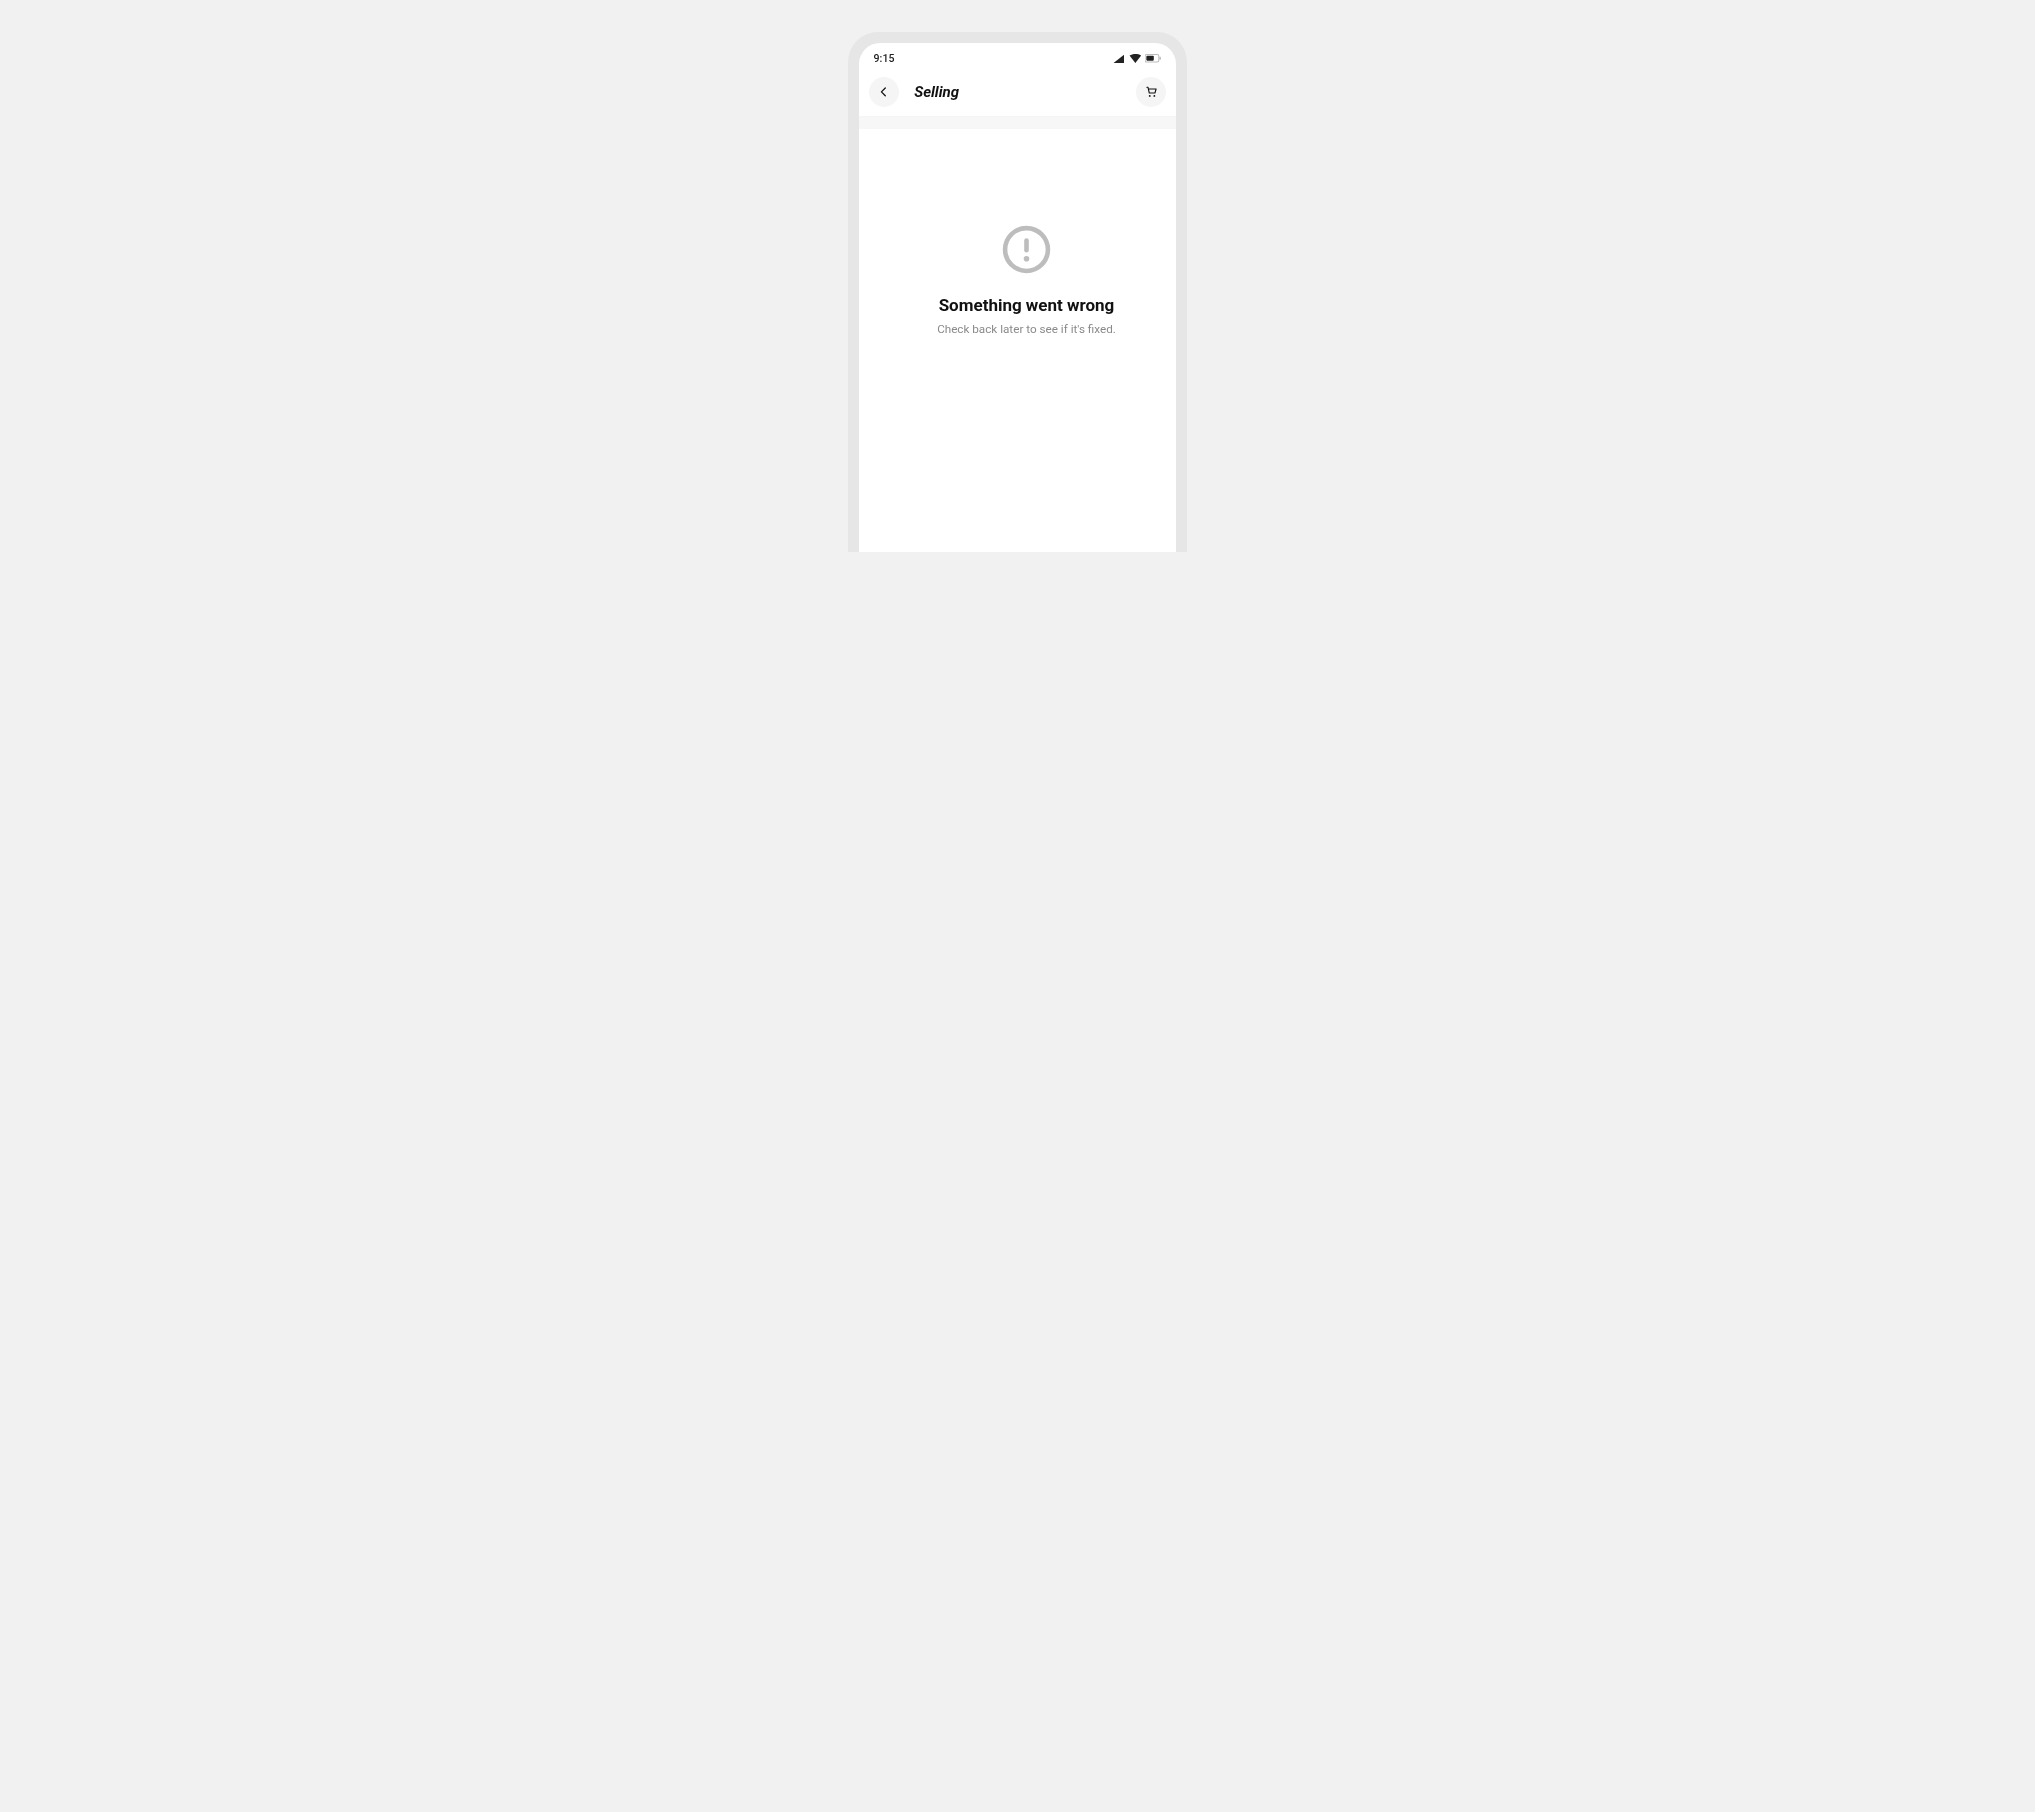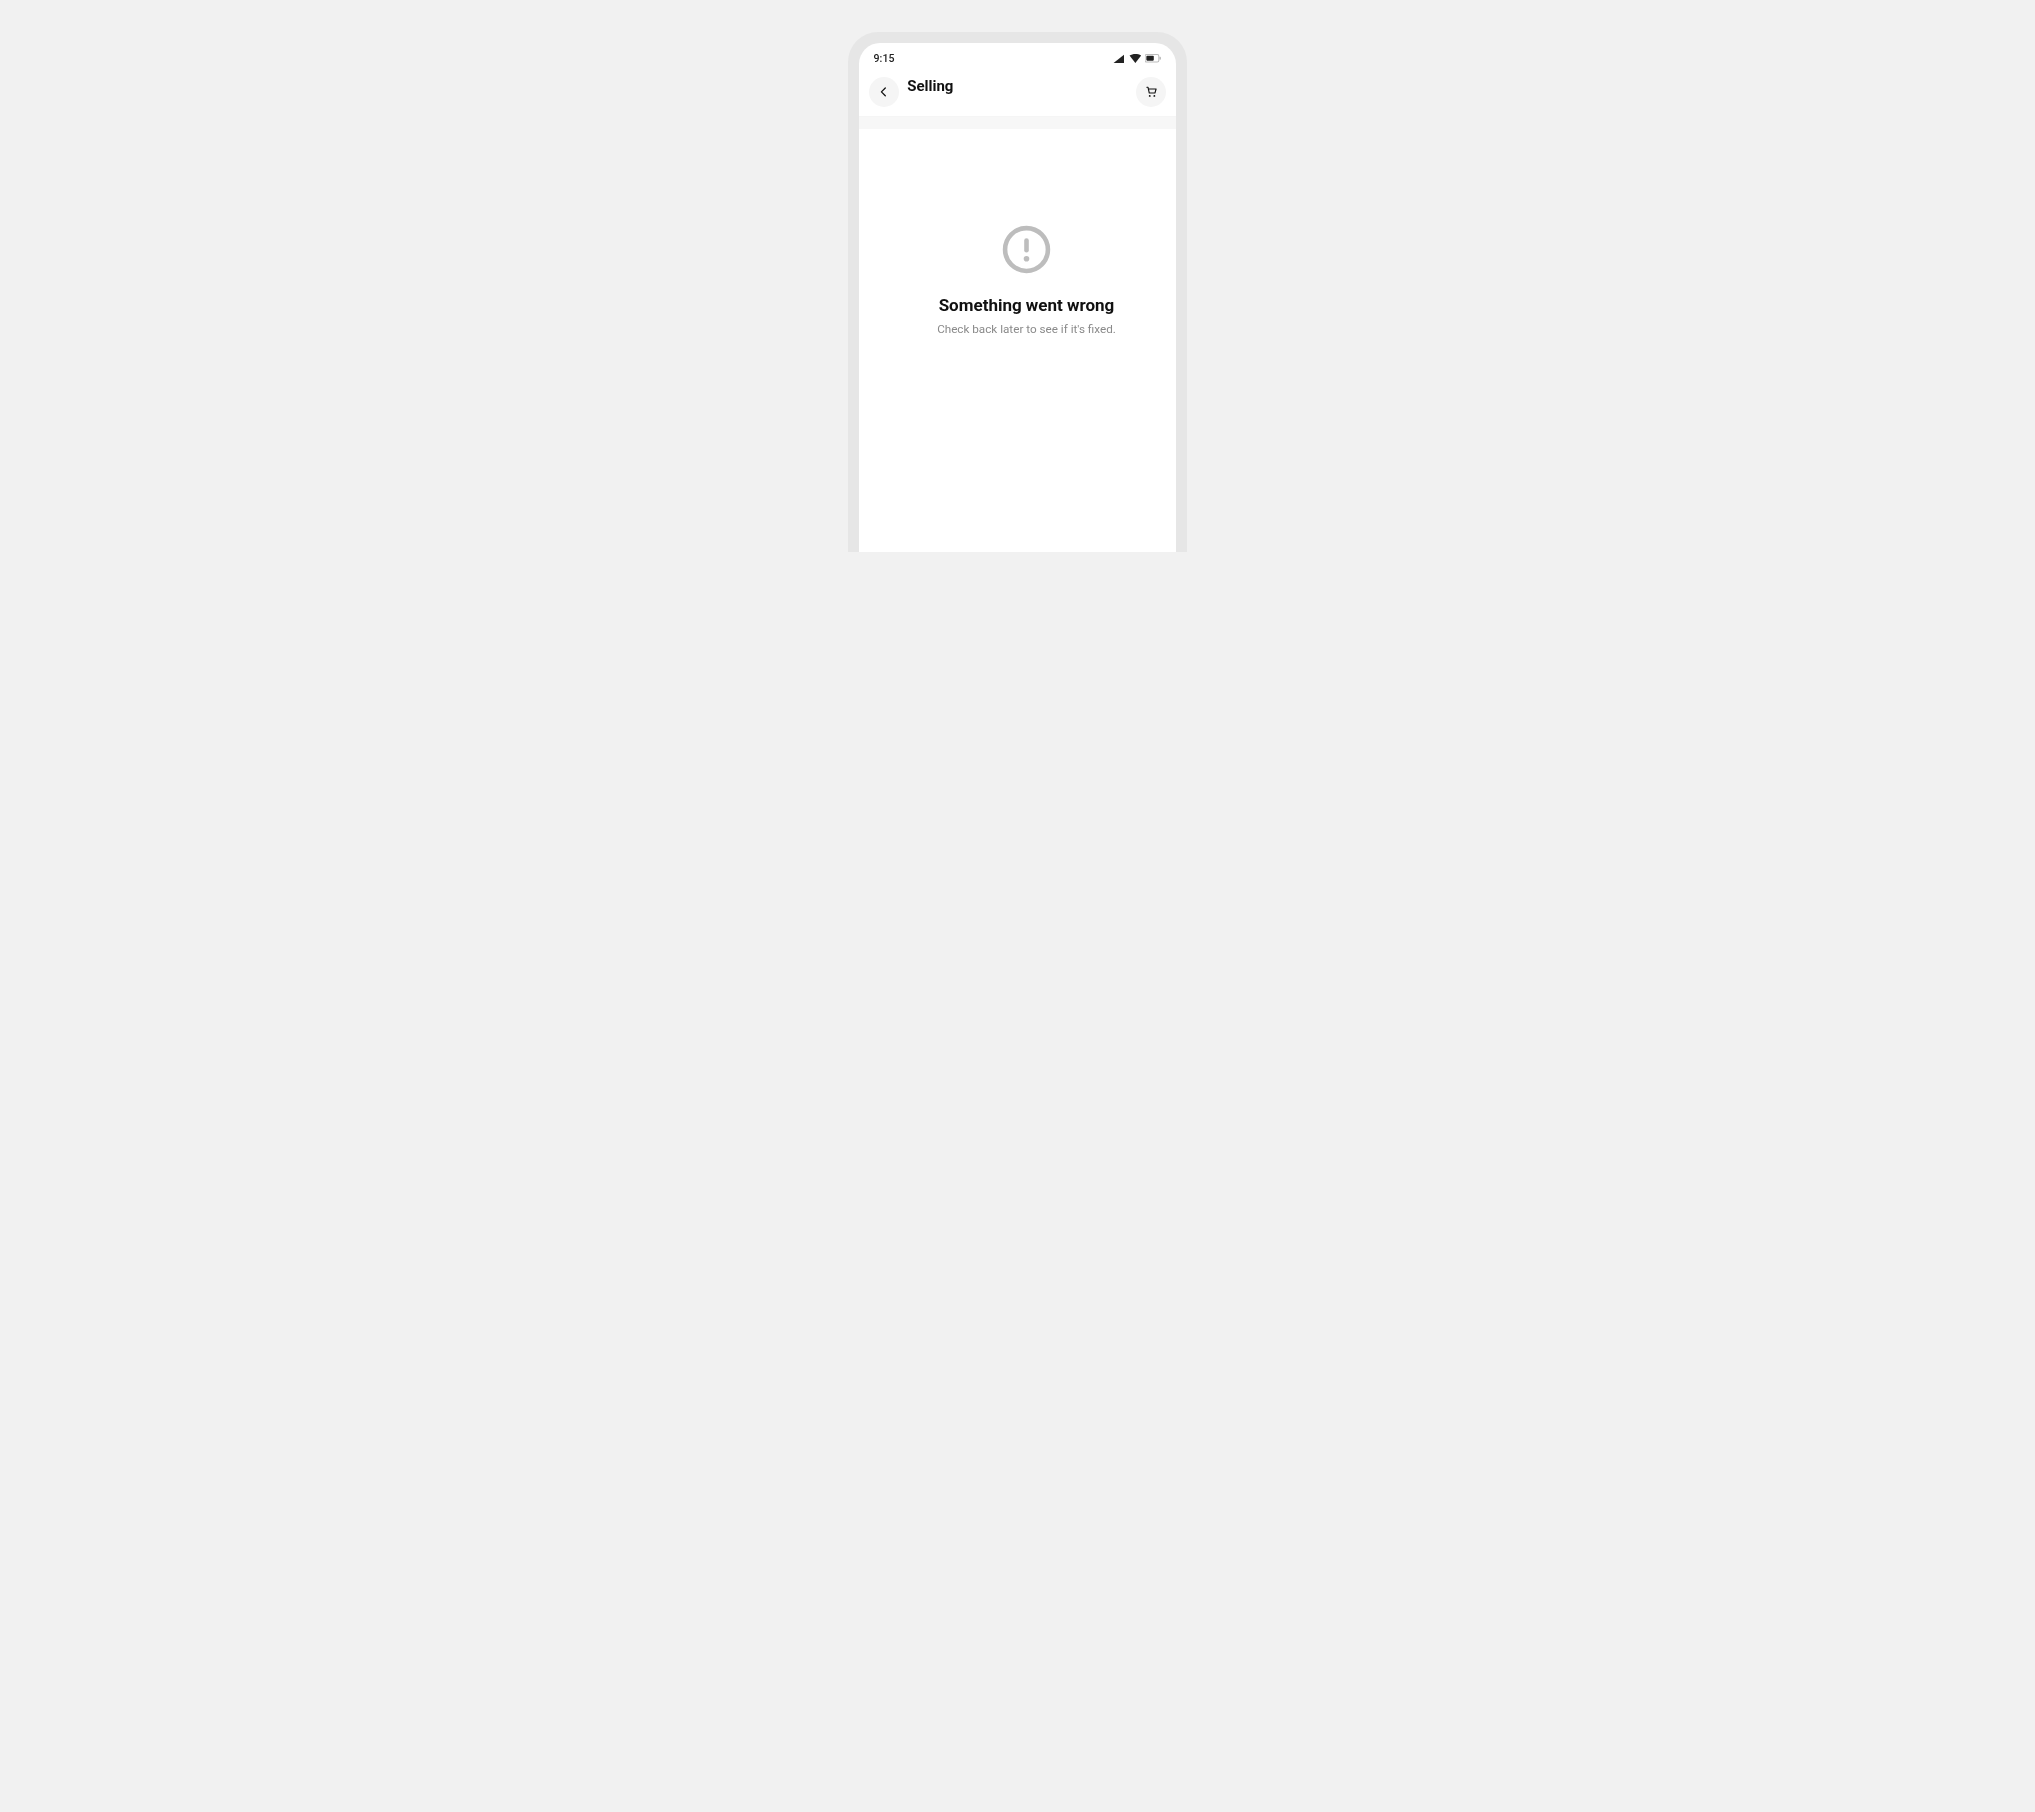--- a/index.html
+++ b/index.html
@@ -39,25 +39,26 @@
     }
     .status-icons {
       display: flex;
       align-items: center;
       gap: 4.2px;
     }
     .status-icons svg { display: block; }
     
     .app-bar {
       display: flex;
-      align-items: flex-start;
+      align-items: center;
       padding: 7.4px 10.6px 9.5px 10.6px;
-      gap: 8px;
+      gap: 15px;
       border-bottom: 0.5px solid rgba(0,0,0,0.04);
       box-shadow: 0 0.5px 0 rgba(0,0,0,0.03);
+      font-style: italic;
     }
     .circle-btn {
       width: 30px;
       height: 30px;
       border-radius: 50%;
       background: #f5f5f5;
       display: flex;
       align-items: center;
       justify-content: center;
       cursor: pointer;

